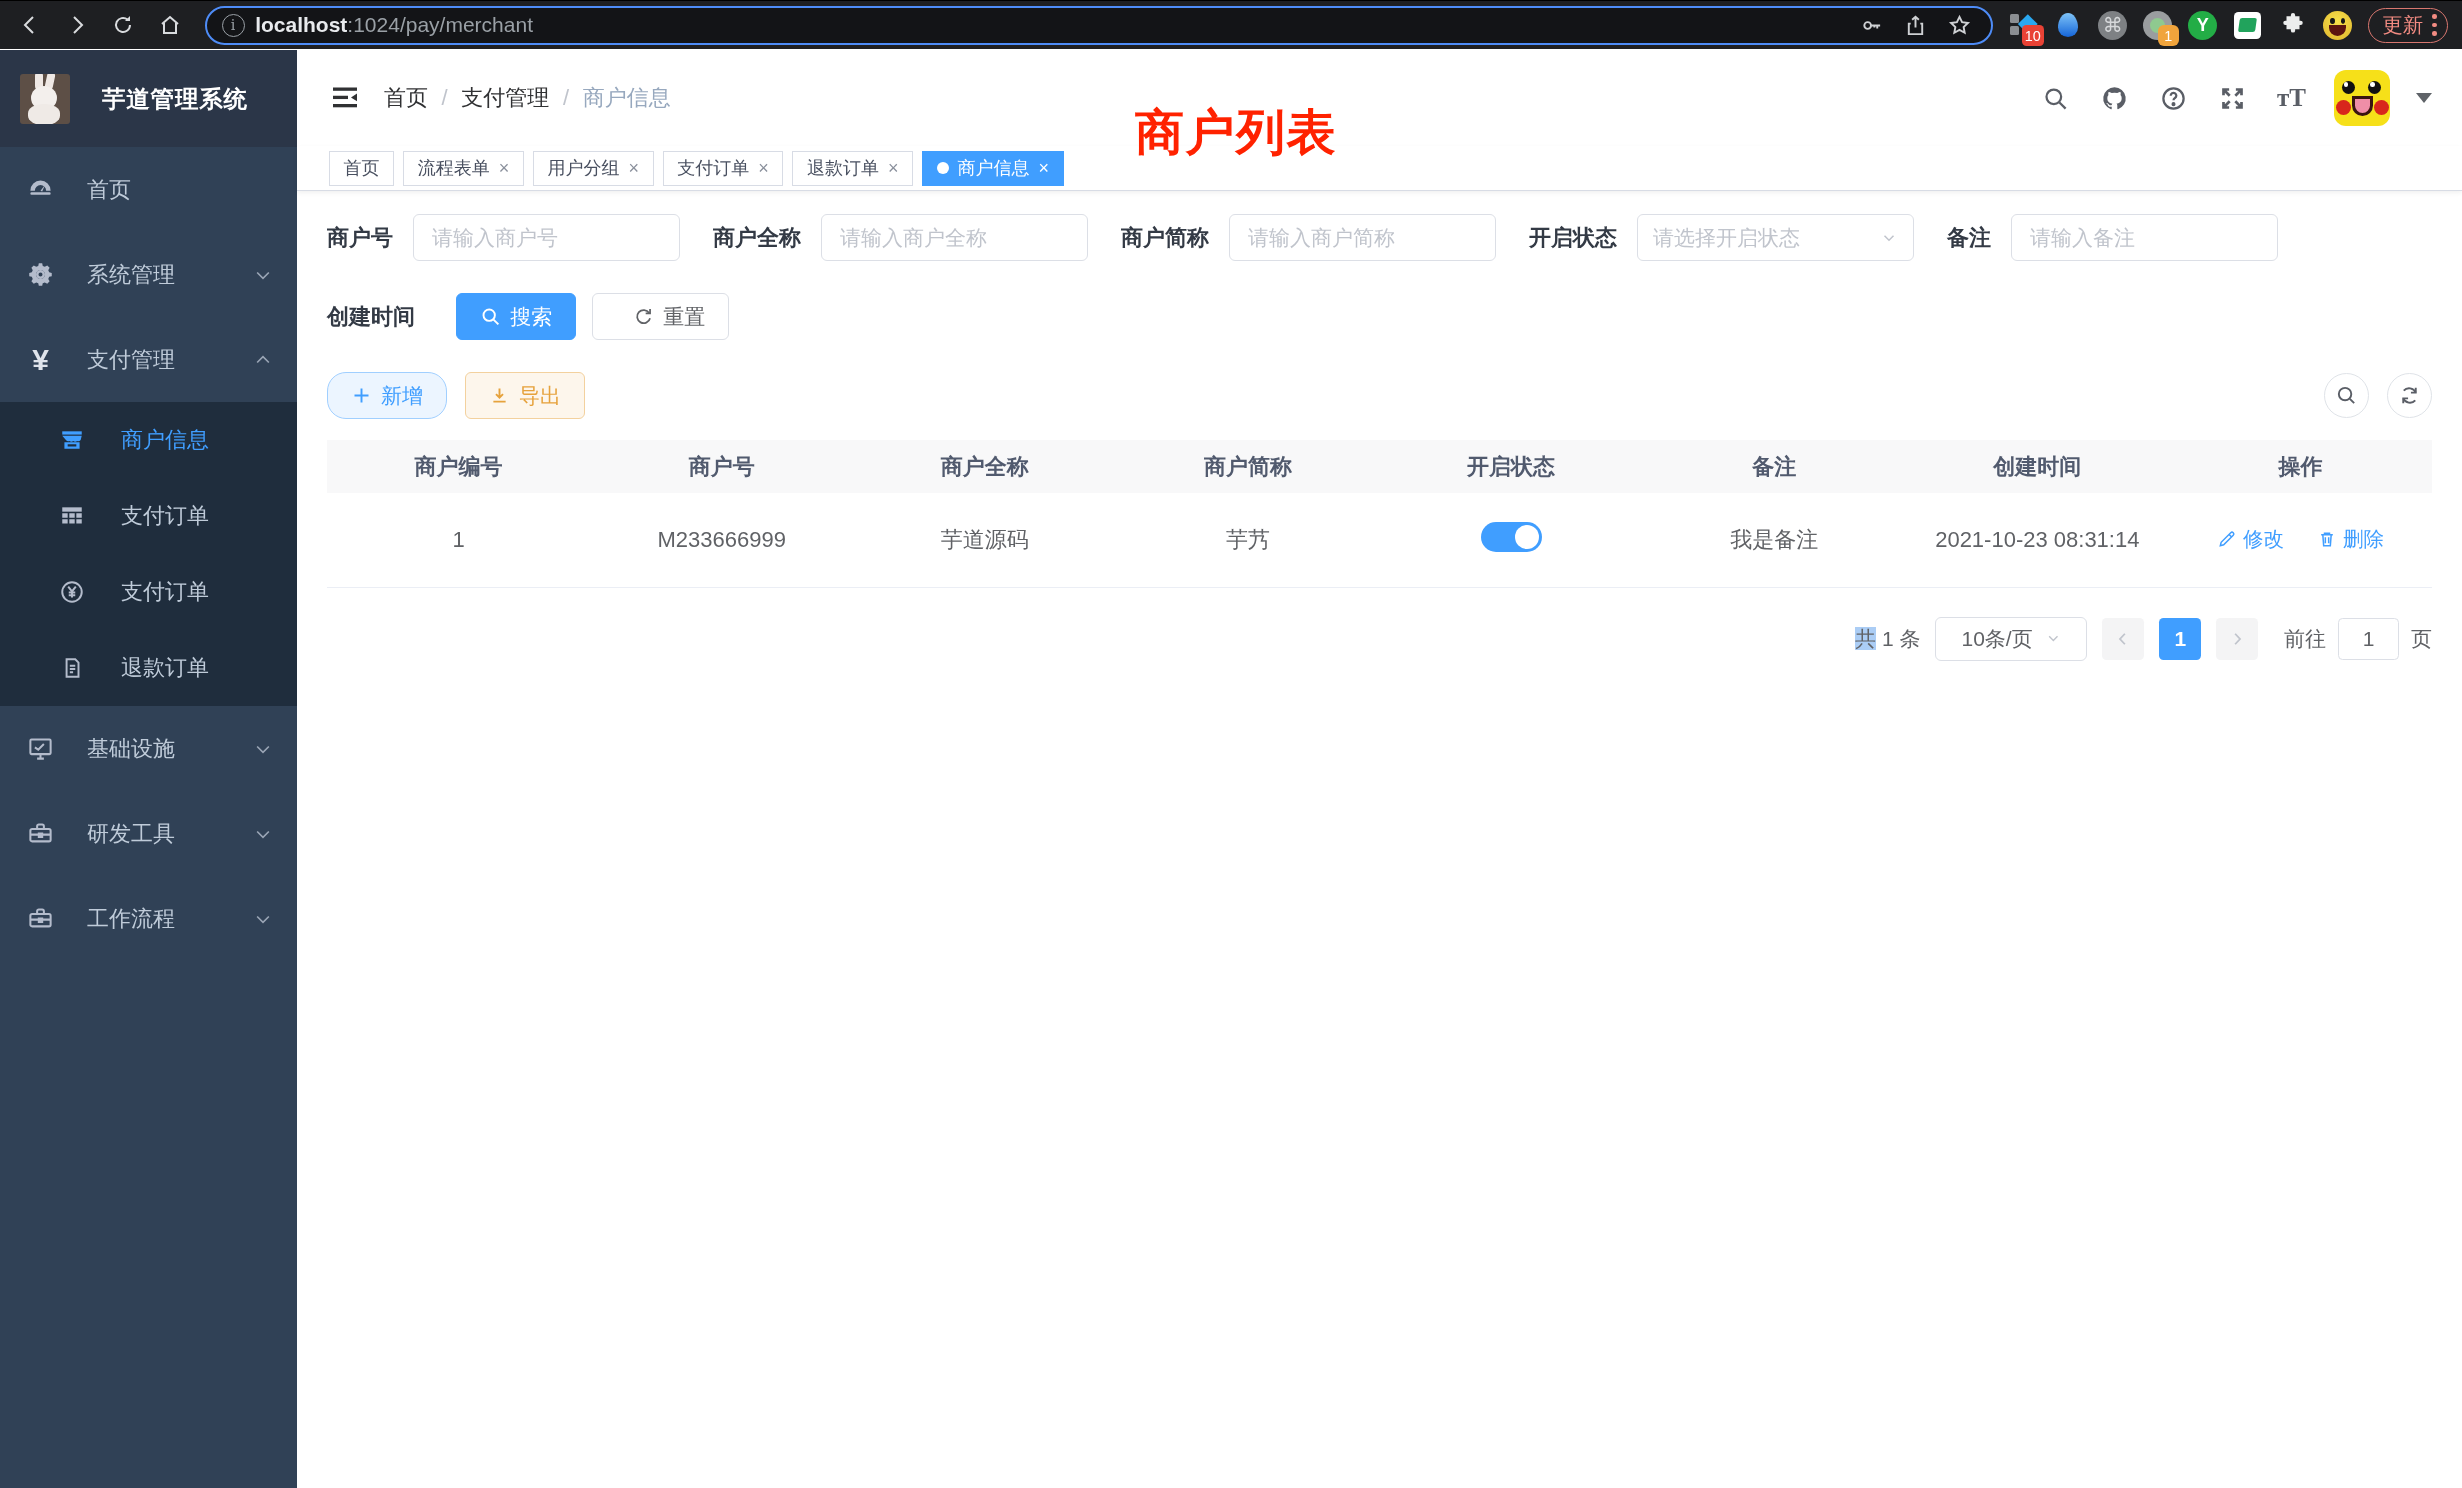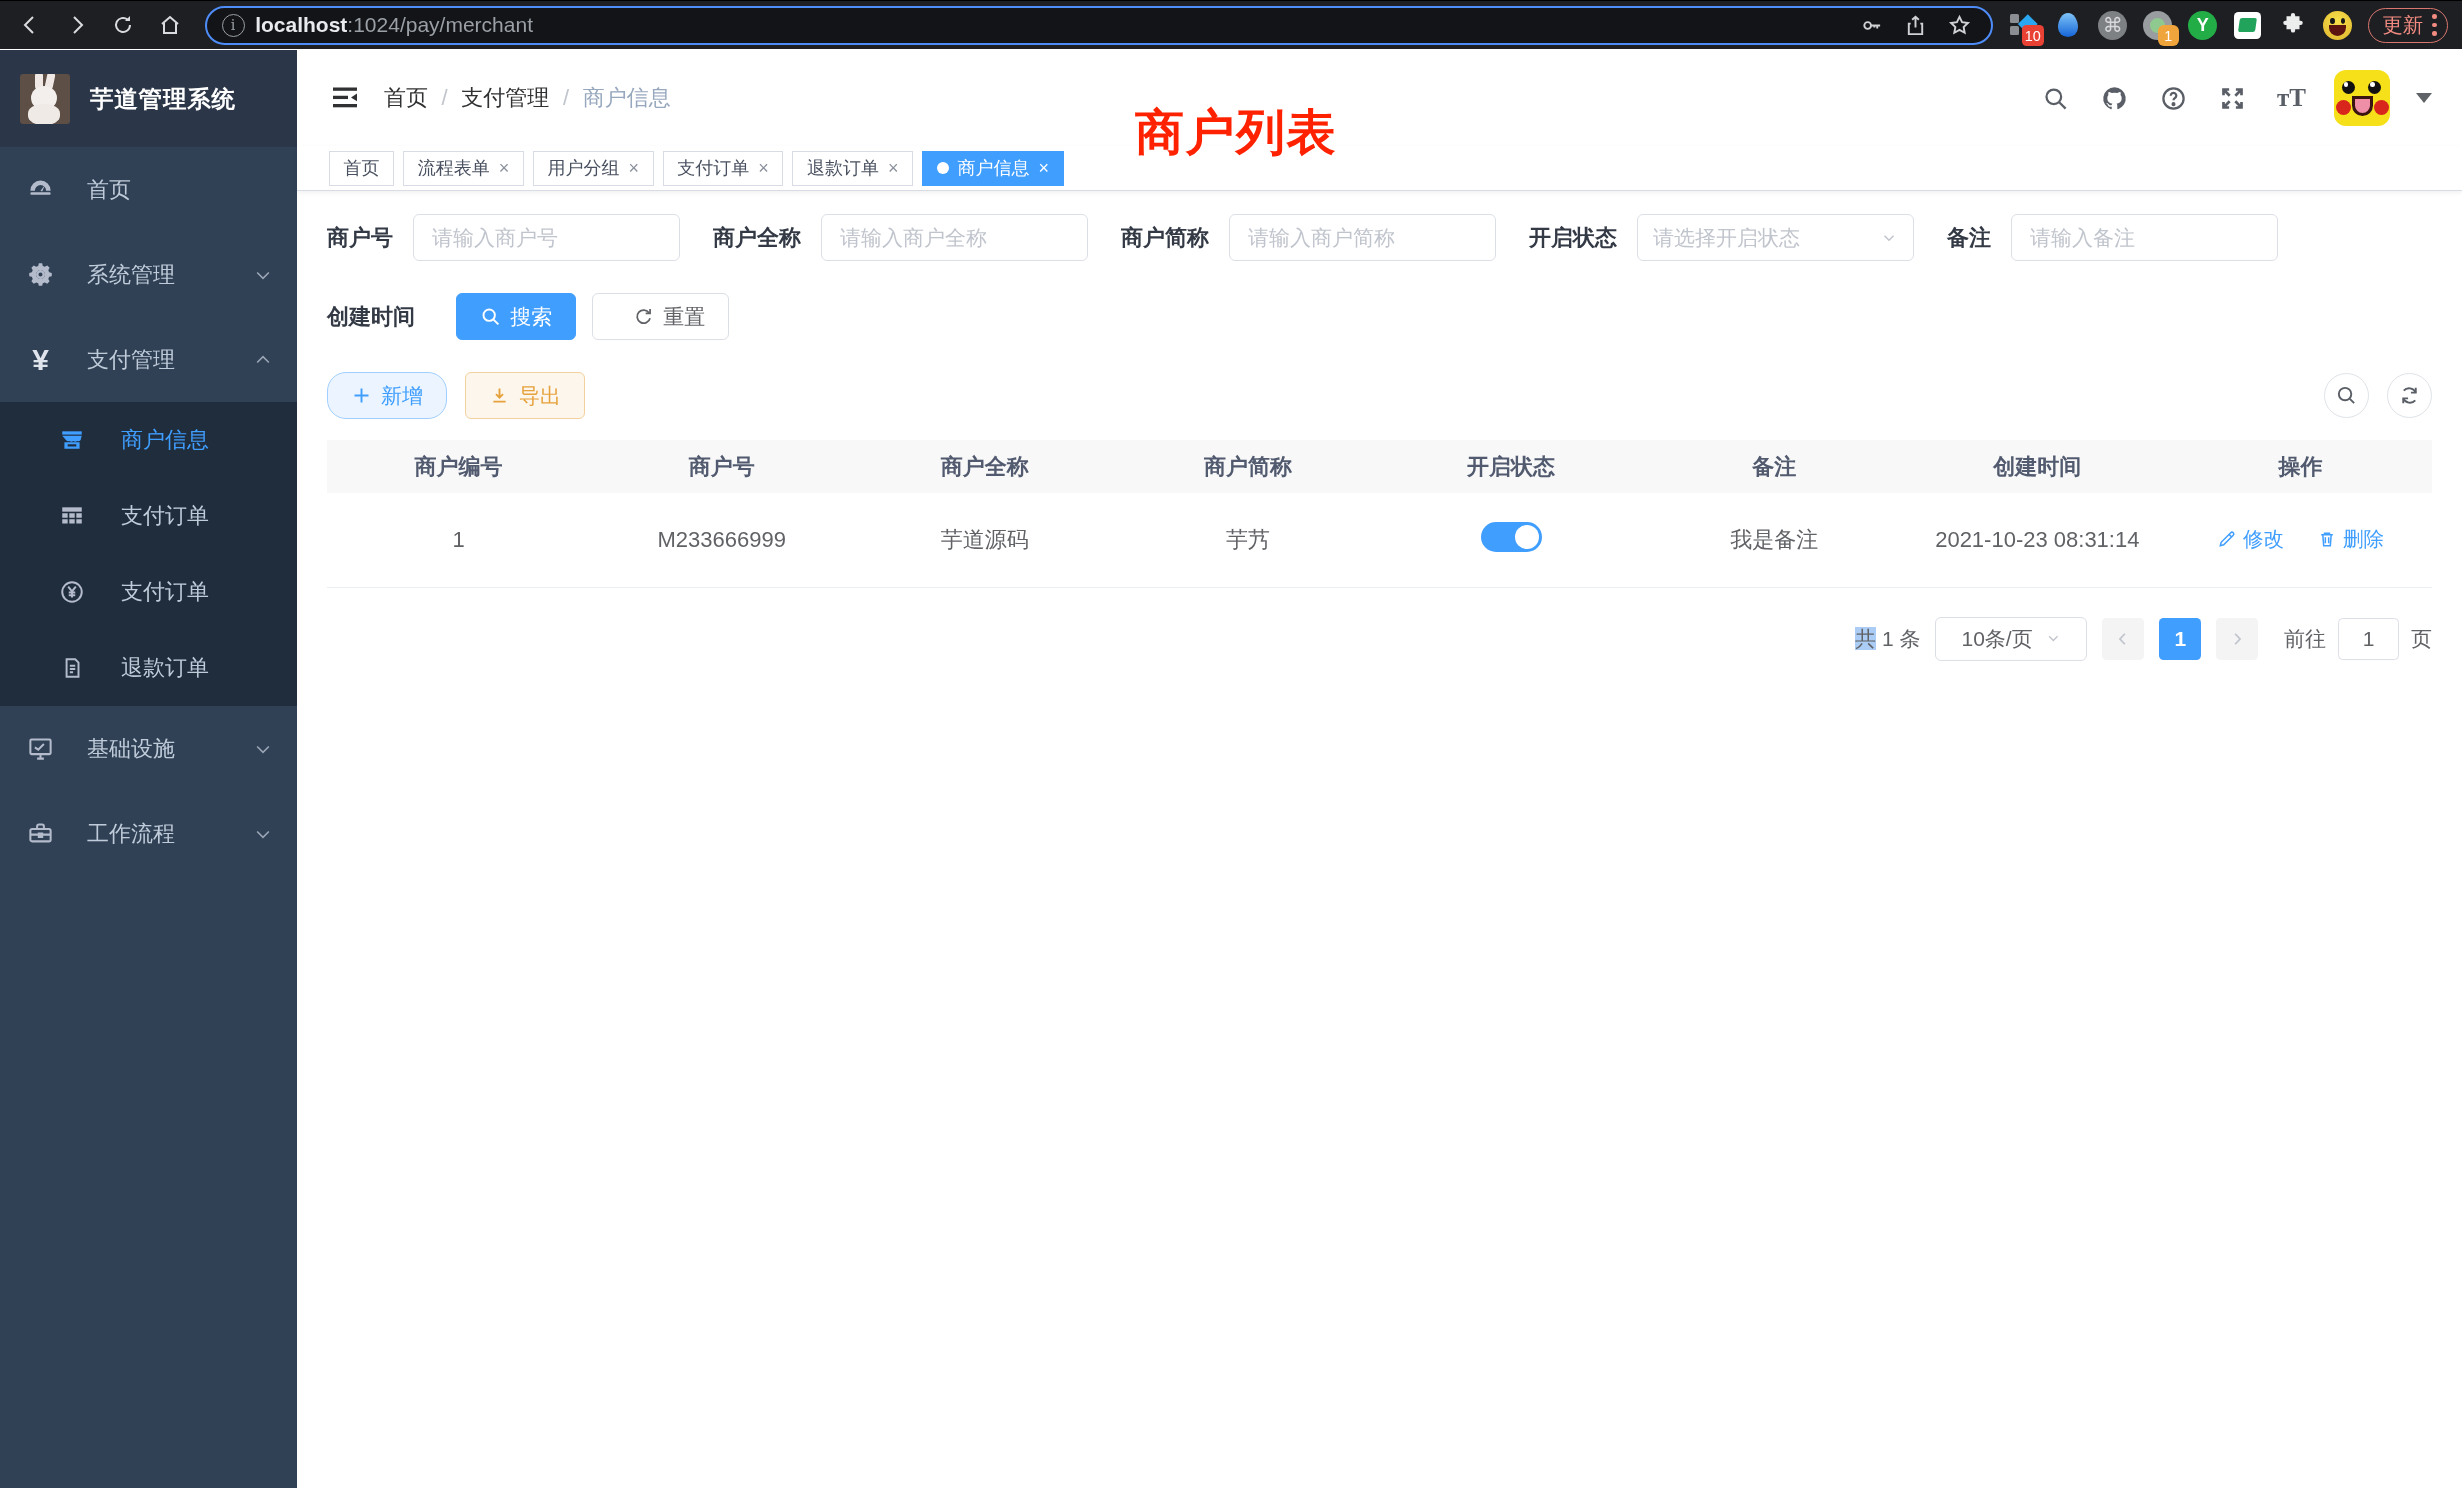--- a/index.html
+++ b/index.html
@@ -48,21 +48,21 @@
   .update-pill { display:flex; align-items:center; gap:9px; border:1.5px solid #d9776f; border-radius:20px; height:35px;
                  padding:0 10.6px 0 13.6px; color:#f28b82; font-size:20.5px; }
   .vdots { display:flex; flex-direction:column; gap:3.8px; }
   .vdots i { width:4.5px; height:4.5px; border-radius:50%; background:#f28b82; display:block; }
 
   
   .app { position:absolute; top:50px; left:0; right:0; bottom:0; display:flex; }
 
   
   .sidebar { width:297px; flex:0 0 297px; background:#304156; color:#bfcbd9; display:flex; flex-direction:column; }
-  .logo-blk { height:97px; background:#2b3648; display:flex; align-items:center; padding:0 20px; gap:20px; }
+  .logo-blk { height:97px; background:#2b3648; display:flex; align-items:center; padding:0 20px; gap:32px; }
   .logo-img { width:50px; height:50px; border-radius:3px; background:#5d4f46; position:relative; overflow:hidden; flex:0 0 auto; }
   .logo-img .head { position:absolute; left:10.6px; top:12px; width:26px; height:24px; background:#f3efec; border-radius:50%; }
   .logo-img .ear1,.logo-img .ear2 { position:absolute; width:7.6px; height:18px; background:#efe8e4; border-radius:6px; top:-1.5px; }
   .logo-img .ear1 { left:15px; } .logo-img .ear2 { left:26px; transform:rotate(12deg); }
   .logo-img .body { position:absolute; left:7.6px; top:30px; width:32px; height:21px; background:#efeae6; border-radius:45%; }
   .logo-title { font-size:23.5px; font-weight:bold; color:#fff; letter-spacing:0.8px; }
   .menu { flex:1; }
   .m-item { height:85px; display:flex; align-items:center; padding:0 24px; gap:0; cursor:pointer; }
   .m-item .mi-icon { width:33px; display:flex; justify-content:center; color:#b4bccc; flex:0 0 auto; }
   .m-item .mi-icon svg { width:27px; height:27px; }
@@ -353,20 +353,34 @@
         </div>
         <div class="m-item">
           <span class="mi-icon">
             <svg viewBox="0 0 24 24" fill="none" stroke="currentColor" stroke-width="1.8">
                 <rect x="3" y="4" width="18" height="13" rx="1"></rect>
                 <path d="M7 11 l3 2 5 -5"></path>
                 <path d="M9 21 h6 M12 17 v4"></path>
               </svg>
           </span>
           <span class="mi-label">基础设施</span>
+          <span class="mi-arrow">
+            <svg viewBox="0 0 24 24" fill="none" stroke="currentColor" stroke-width="2">
+                <path d="M5 9 L12 16 L19 9"></path>
+              </svg>
+          </span>
+        </div>
+        <div class="m-item">
+          <span class="mi-icon">
+            <svg viewBox="0 0 24 24" fill="none" stroke="currentColor" stroke-width="1.8">
+                <rect x="3" y="8" width="18" height="11" rx="1.5"></rect>
+                <path d="M9 8 V5.5 a1.5 1.5 0 0 1 1.5 -1.5 h3 A1.5 1.5 0 0 1 15 5.5 V8 M3 13 h18 M10.5 12 h3 v3 h-3z"></path>
+              </svg>
+          </span>
+          <span class="mi-label">研发工具</span>
           <span class="mi-arrow">
             <svg viewBox="0 0 24 24" fill="none" stroke="currentColor" stroke-width="2">
                 <path d="M5 9 L12 16 L19 9"></path>
               </svg>
           </span>
         </div>
         <div class="m-item">
           <span class="mi-icon">
             <svg viewBox="0 0 24 24" fill="none" stroke="currentColor" stroke-width="1.8">
                 <rect x="3" y="8" width="18" height="11" rx="1.5"></rect>

